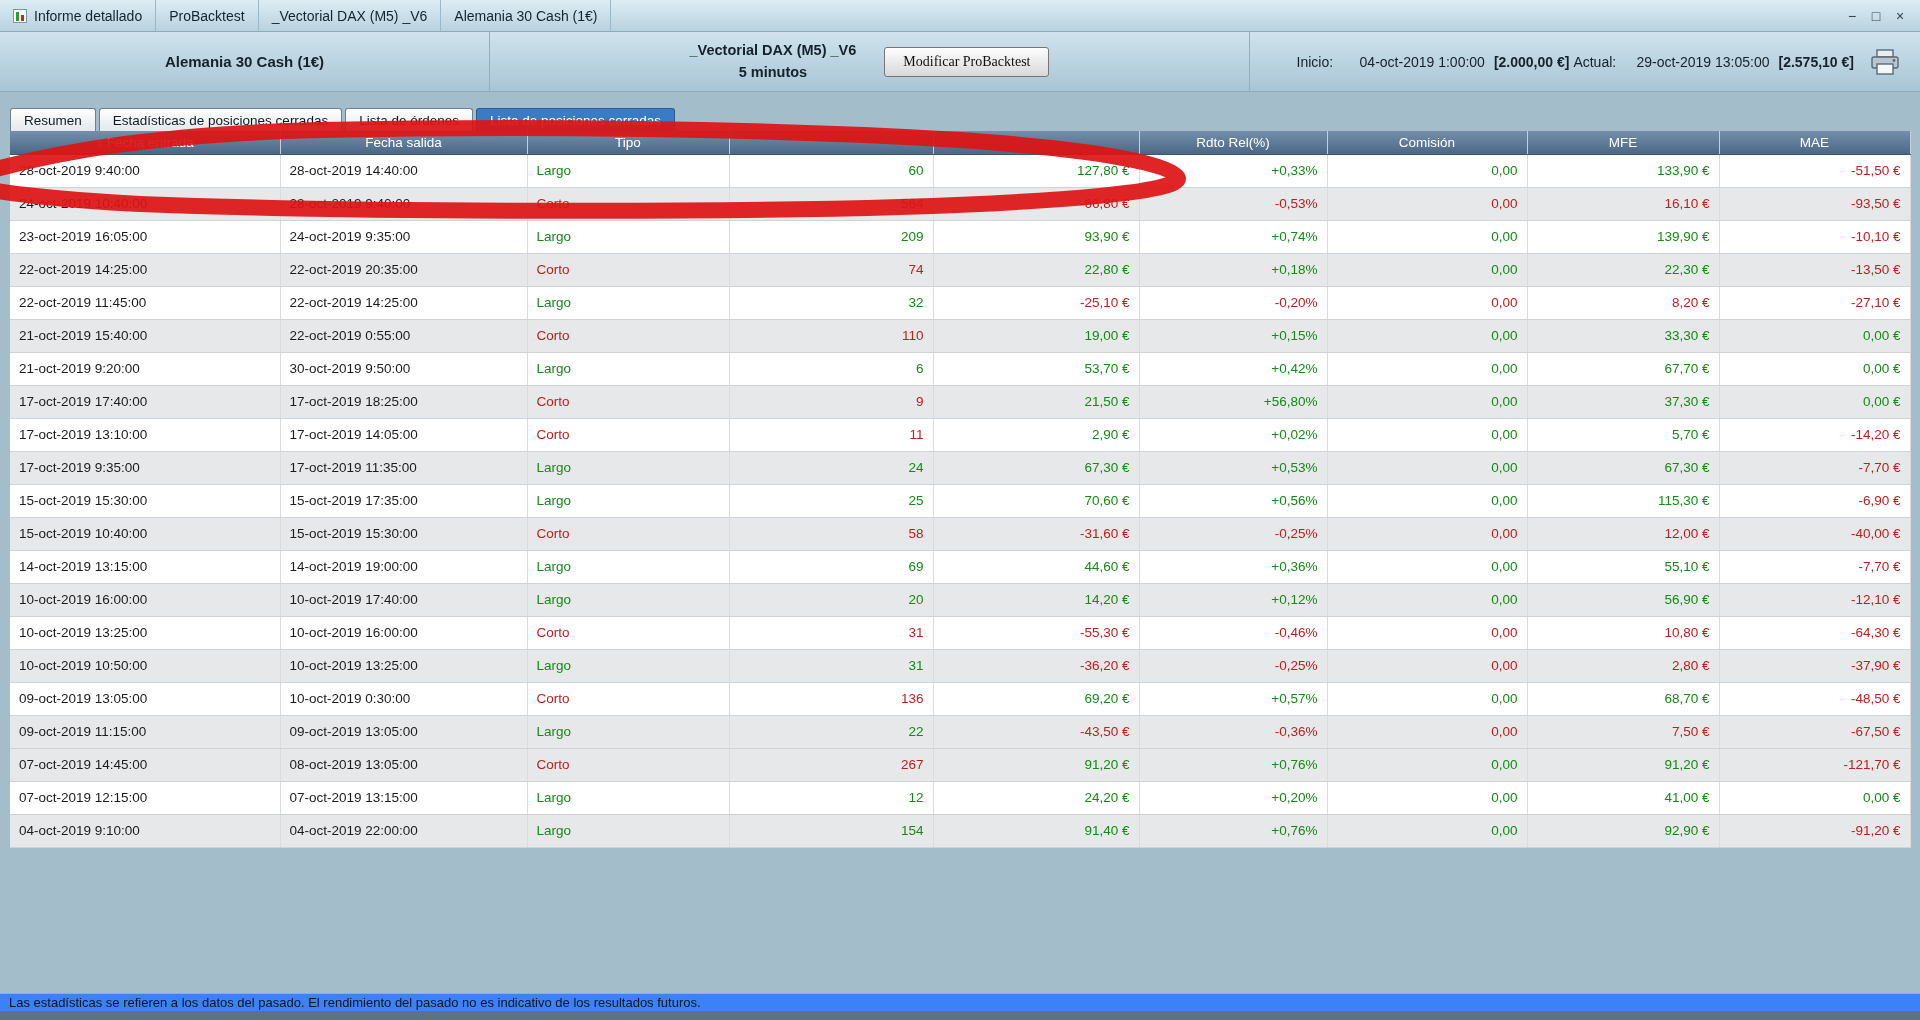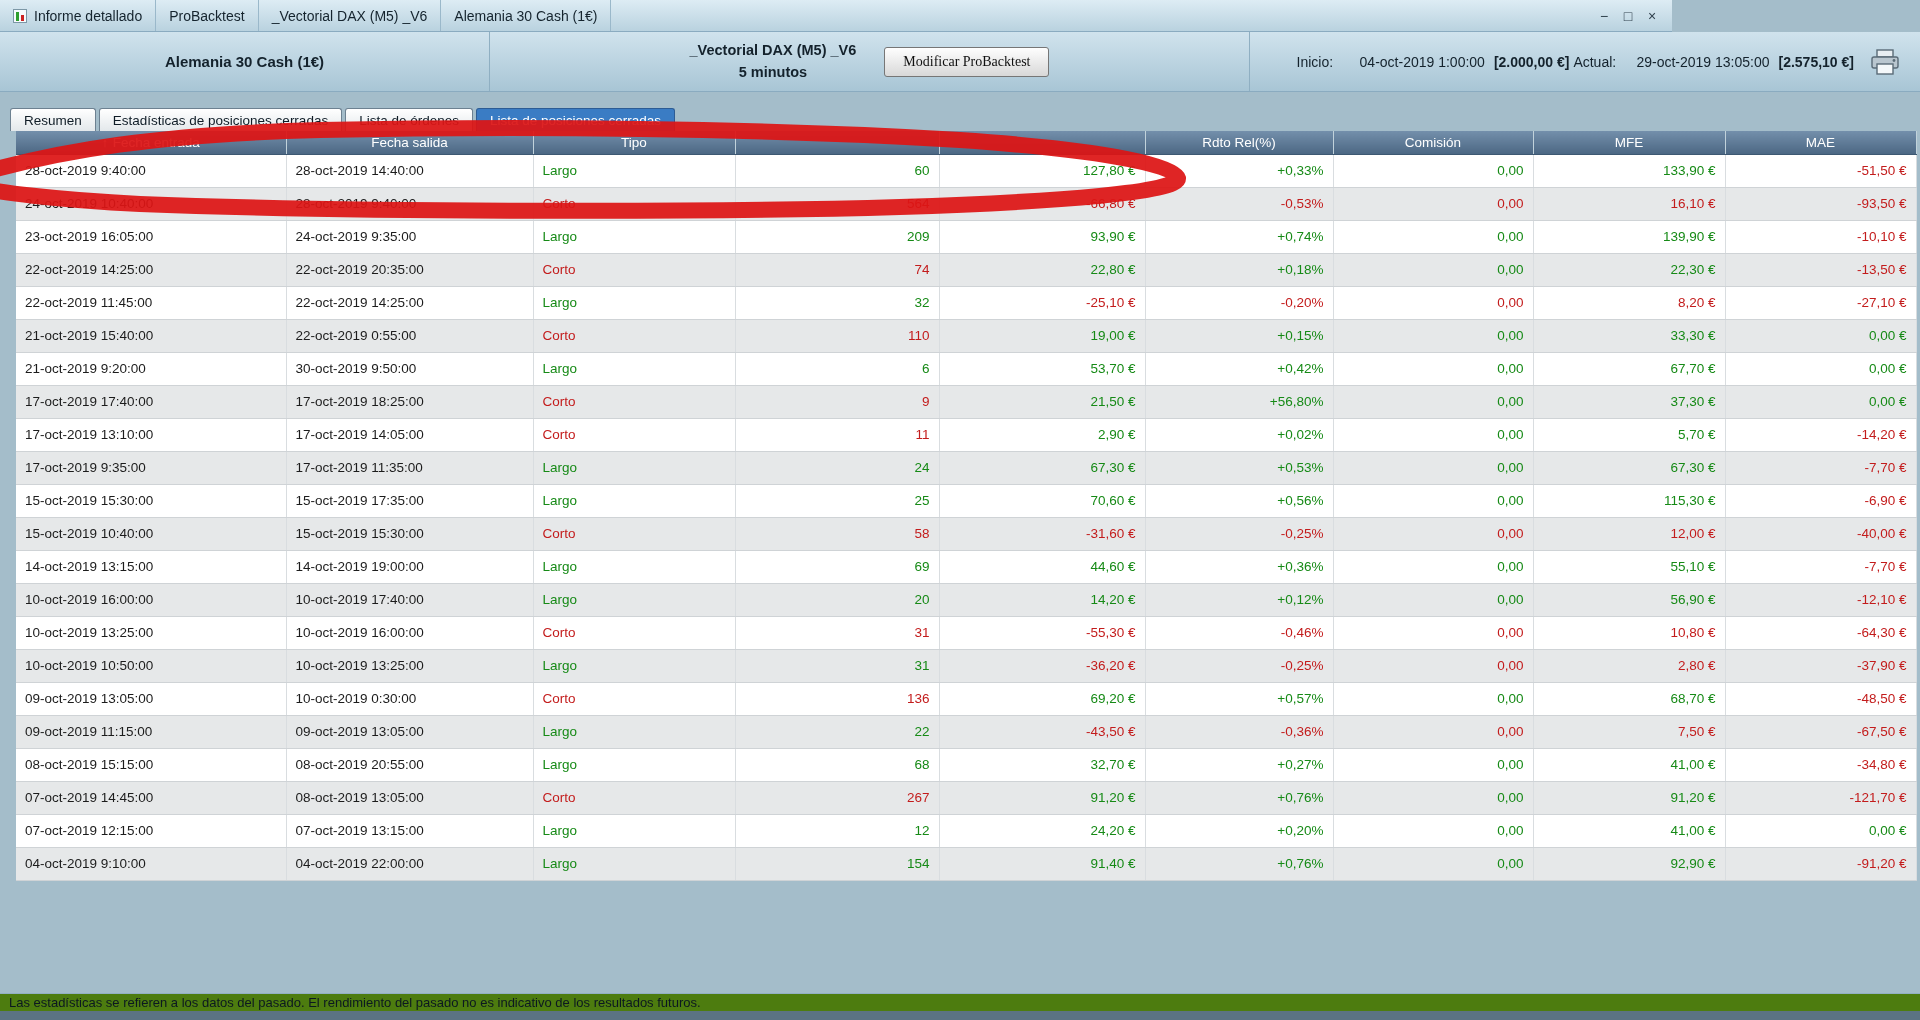--- a/index.html
+++ b/index.html
@@ -7,21 +7,21 @@
   body {
     font-family:"Liberation Sans", sans-serif;
     background:#a4bdca;
     position:relative;
     overflow:hidden;
     color:#14222c;
   }
 
   
   .titlebar {
-    position:absolute; top:0; left:0; width:1672px; height:32px;
+    position:absolute; top:0; left:0; width:1920px; height:32px;
     background:linear-gradient(#ddecf4,#b9d2df);
     border-bottom:1px solid #8aabc0;
     display:flex; align-items:stretch;
   }
   .tb-seg {
     display:flex; align-items:center; gap:7px;
     padding:0 13px; border-right:1px solid #9ab8ca;
     font-size:14px; color:#15242e; white-space:nowrap;
   }
   .app-icon {
@@ -65,21 +65,21 @@
   .tabsbar { position:absolute; top:108px; left:10px; display:flex; gap:3px; height:23px; z-index:2; }
   .tab {
     display:flex; align-items:center; padding:8px 13px;
     font-size:13.5px; white-space:nowrap;
     border:1px solid #6d8191; border-bottom:none; border-radius:3px 3px 0 0;
     background:linear-gradient(#ffffff,#e3e8eb); color:#0f1c26; cursor:pointer;
   }
   .tab.active { background:var(--accent); border-color:#2d5c94; color:#ffffff; }
 
   
-  .tablewrap { position:absolute; top:131px; left:16px; width:1644px; z-index:1; }
+  .tablewrap { position:absolute; top:131px; left:10px; width:1644px; z-index:1; }
   table { border-collapse:collapse; table-layout:fixed; width:1900px; font-size:13.5px; }
   col.c0{width:270px} col.c1{width:247px} col.c2{width:202px} col.c3{width:204px}
   col.c4{width:206px} col.c5{width:188px} col.c6{width:200px} col.c7{width:192px} col.c8{width:191px}
   thead th {
     height:23px; font-weight:normal; color:#ffffff; text-align:center;
     background:linear-gradient(#738fab,#4c6783);
     border-right:1px solid rgba(255,255,255,0.32);
     border-bottom:1px solid #3d5872;
     white-space:nowrap; overflow:hidden;
   }
@@ -92,21 +92,21 @@
   tr.odd  { background:#ffffff; }
   tr.even { background:#e6e8e9; }
   td.num { text-align:right; }
   td.date { color:#1c1c1c; }
   td.pos { color:var(--pos); }
   td.neg { color:var(--neg); }
 
   
   .footerbar {
     position:absolute; top:993px; left:0; width:1920px; height:18px;
-    background:#4d7c0f; border-top:1px solid #93b0c2;
+    background:#3b82f6; border-top:1px solid #93b0c2;
     display:flex; align-items:center; padding:0 9px;
     font-size:13px; color:#0c1820;
   }
   .bottomstrip { position:absolute; top:1011px; left:0; width:1920px; height:9px; background:#5b7383; }
 
   
   .annotation { position:absolute; top:0; left:0; pointer-events:none; z-index:50; }
 </style>
 </head>
 <body>
@@ -393,31 +393,20 @@
           <td class="date">09-oct-2019 11:15:00</td>
           <td class="date">09-oct-2019 13:05:00</td>
           <td class="pos">Largo</td>
           <td class="num pos">22</td>
           <td class="num neg">-43,50 €</td>
           <td class="num neg">-0,36%</td>
           <td class="num neg">0,00</td>
           <td class="num neg">7,50 €</td>
           <td class="num neg">-67,50 €</td>
         </tr>
-        <tr class="odd">
-          <td class="date">08-oct-2019 15:15:00</td>
-          <td class="date">08-oct-2019 20:55:00</td>
-          <td class="pos">Largo</td>
-          <td class="num pos">68</td>
-          <td class="num pos">32,70 €</td>
-          <td class="num pos">+0,27%</td>
-          <td class="num pos">0,00</td>
-          <td class="num pos">41,00 €</td>
-          <td class="num neg">-34,80 €</td>
-        </tr>
         <tr class="even">
           <td class="date">07-oct-2019 14:45:00</td>
           <td class="date">08-oct-2019 13:05:00</td>
           <td class="neg">Corto</td>
           <td class="num neg">267</td>
           <td class="num pos">91,20 €</td>
           <td class="num pos">+0,76%</td>
           <td class="num pos">0,00</td>
           <td class="num pos">91,20 €</td>
           <td class="num neg">-121,70 €</td>

